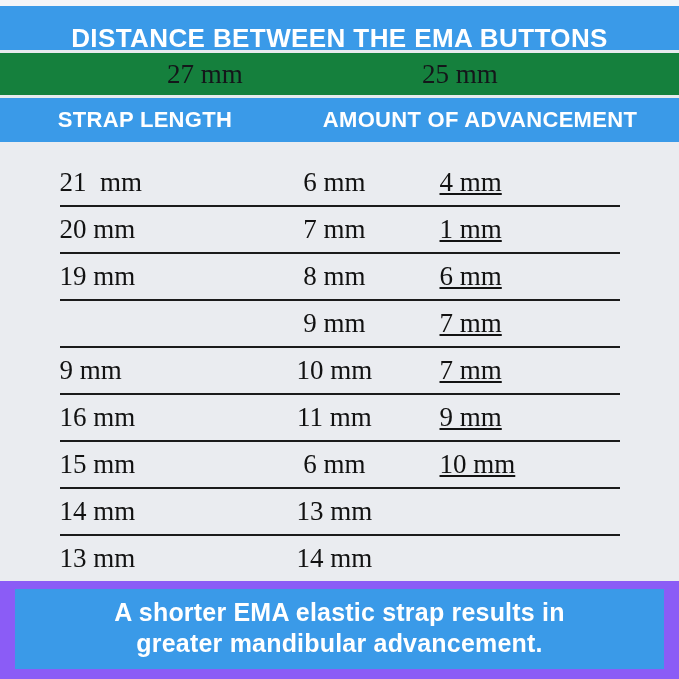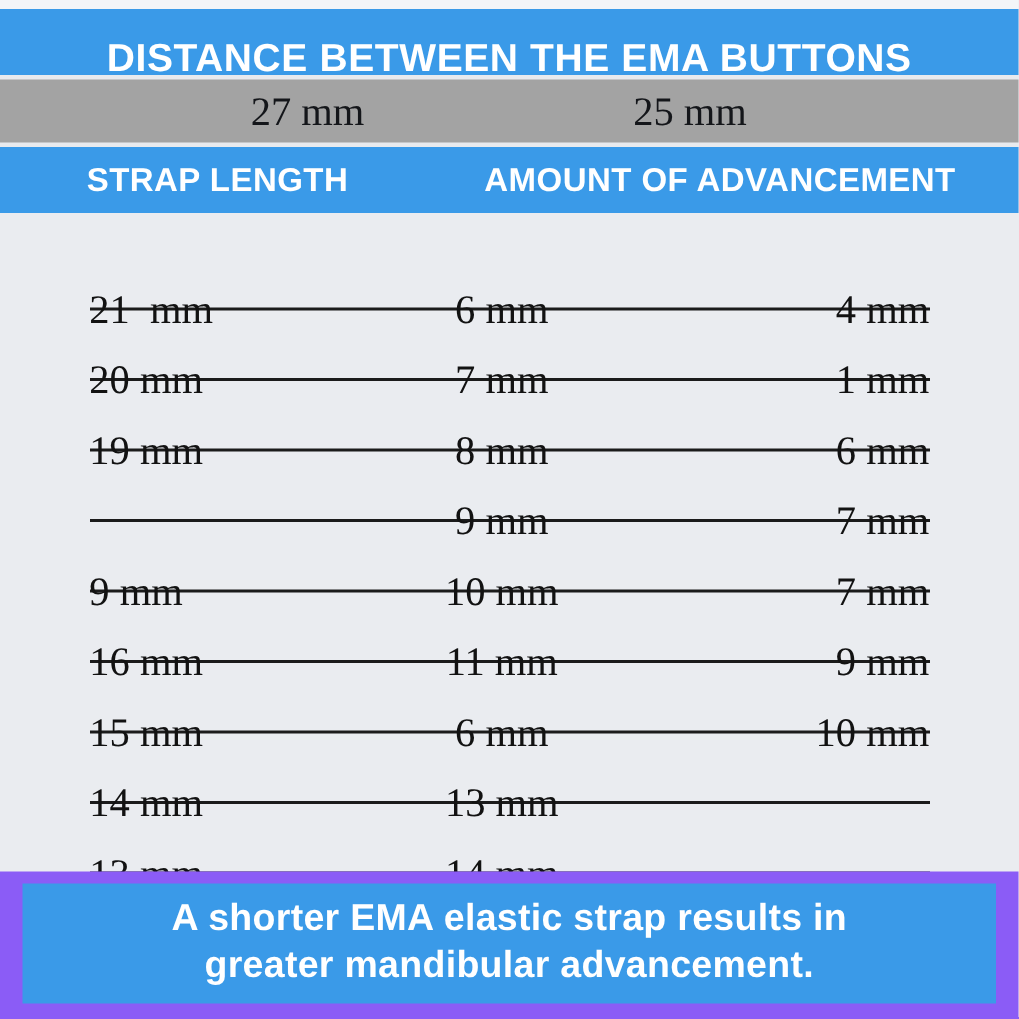--- a/index.html
+++ b/index.html
@@ -45,21 +45,21 @@
     letter-spacing: 0.4px;
     white-space: nowrap;
     margin-top: 20px;
   }
   .band-sep {
     height: 3px;
     background: #e8eaee;
   }
   .band-sub {
     height: 42px;
-    background: #a3a3a3;
+    background: #15803d;
     position: relative;
   }
   .band-sub .cell {
     position: absolute;
     top: 0;
     height: 42px;
     line-height: 42px;
     font-family: "Liberation Serif", serif;
     font-size: 27px;
     color: #14161a;
@@ -106,25 +106,24 @@
   }
   .row .cell {
     position: absolute;
     top: 0;
     height: 45px;
     line-height: 45px;
     font-family: "Liberation Serif", serif;
     font-size: 27px;
     color: #121212;
     white-space: pre;
-    margin-top: 24px;
   }
   .c-strap { left: 0px;   width: 180px; text-align: left; }
   .c-adv1  { left: 190px; width: 170px; text-align: center; }
-  .c-adv2  { left: 380px; width: 180px; text-align: right; }
+  .c-adv2  { left: 380px; width: 180px; text-align: left; text-decoration: underline; }
 
   
   .footer {
     position: absolute;
     left: 0;
     bottom: 0;
     width: 679px;
     background: #8b5cf6;
     padding: 8px 15px 10px 15px;
     box-sizing: border-box;

